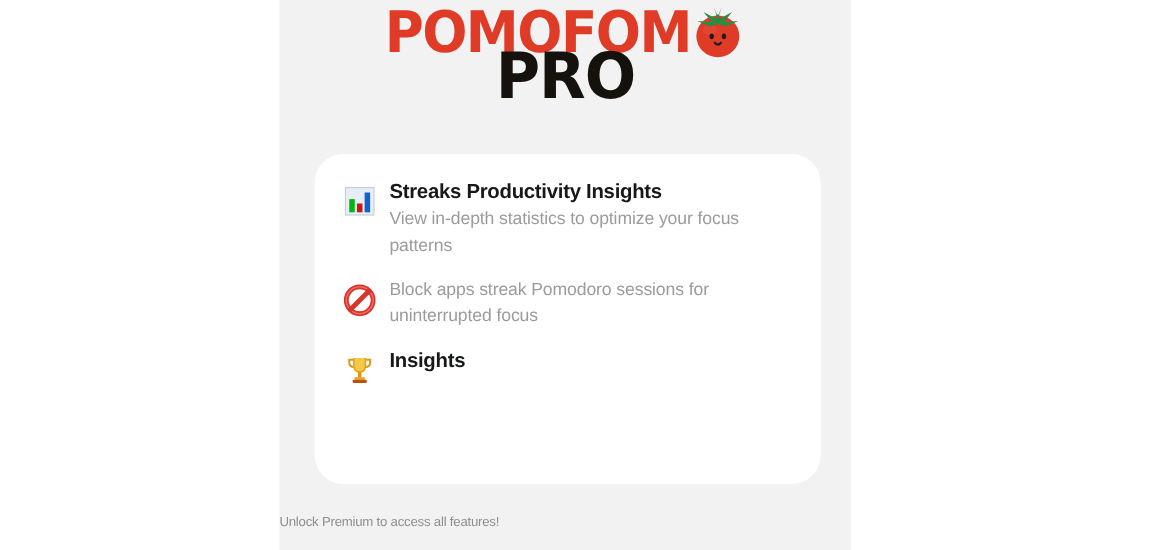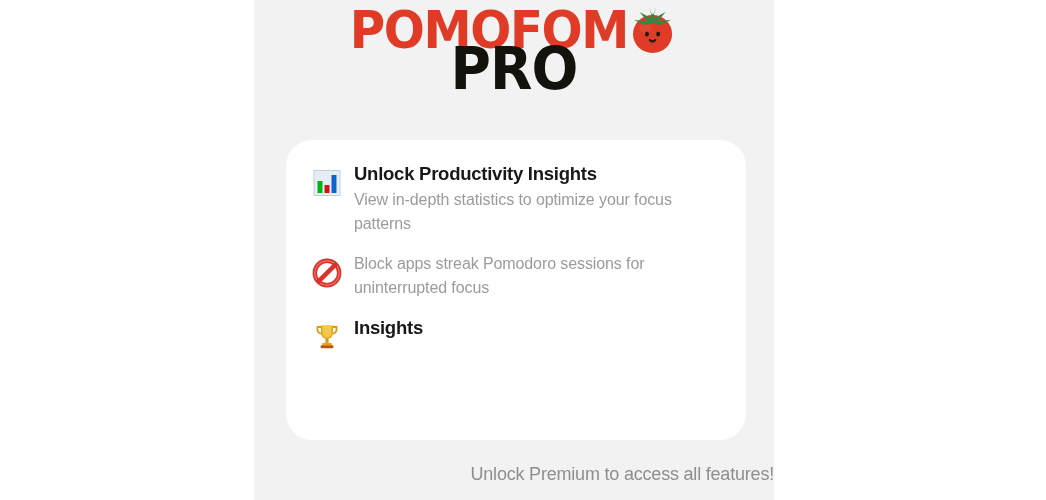--- a/index.html
+++ b/index.html
@@ -128,22 +128,22 @@
     line-height: 24px;
     margin: 0;
   }
 
   
   .footer-note {
     position: absolute;
     left: 0;
     top: 462px;
     width: 520px;
-    text-align: right;
-    font-size: 18px;
+    text-align: left;
+    font-size: 12px;
     color: #8e8e90;
     letter-spacing: -0.2px;
     line-height: 24px;
   }
 </style>
 </head>
 <body>
 
 <div class="stage">
 
@@ -177,21 +177,21 @@
       <div class="feature-row">
         <div class="feature-icon">
           <svg width="30" height="30" viewBox="0 0 30 30" aria-hidden="true">
             <rect x="2" y="2.5" width="26" height="25" fill="#e7edf4" stroke="#c3ced9" stroke-width="1"></rect>
             <rect x="5.5" y="13" width="5" height="12" fill="#00b512"></rect>
             <rect x="12.5" y="17" width="5" height="8" fill="#cf1414"></rect>
             <rect x="19.5" y="7" width="5" height="18" fill="#1062cf"></rect>
           </svg>
         </div>
         <div class="feature-text">
-          <p class="feature-title">Unlock Productivity Insights</p>
+          <p class="feature-title">Streaks Productivity Insights</p>
           <p class="feature-desc">View in-depth statistics to optimize your focus patterns</p>
         </div>
       </div>
 
       <div class="feature-row">
         <div class="feature-icon">
           <svg width="30" height="30" viewBox="0 0 30 30" aria-hidden="true">
             <circle cx="15" cy="15" r="12.2" fill="none" stroke="#d8342a" stroke-width="4.4"></circle>
             <circle cx="15" cy="15" r="12.2" fill="none" stroke="#f07068" stroke-width="1.2"></circle>
             <line x1="6.6" y1="23.4" x2="23.4" y2="6.6" stroke="#d8342a" stroke-width="4.4" stroke-linecap="round"></line>

